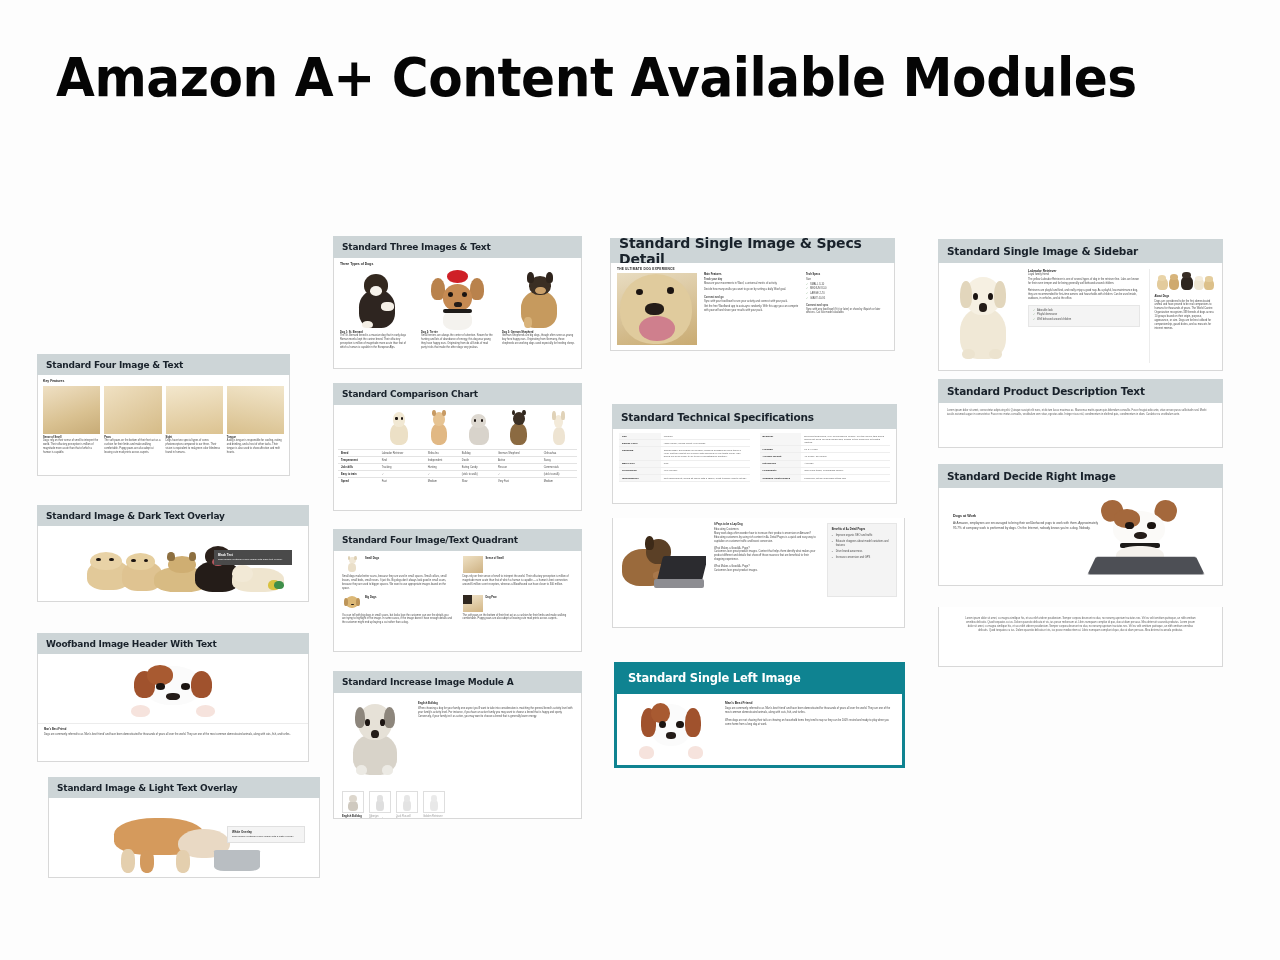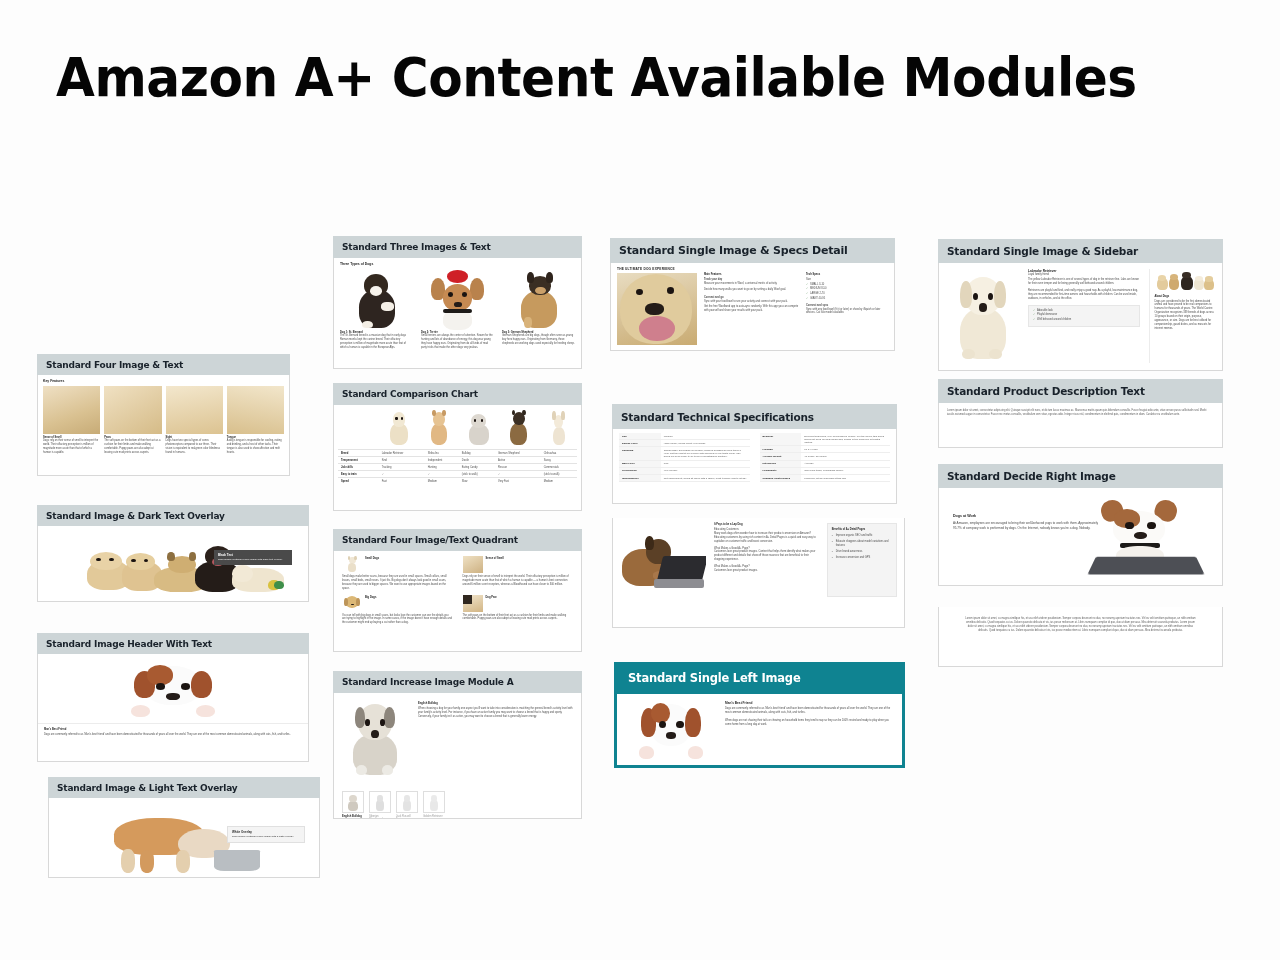--- a/index.html
+++ b/index.html
@@ -185,21 +185,21 @@
         <div class="paw" style="left:82%; top:60%; width:18%; height:30%; background:#3f8f4a;"></div>
       </div>
       <div class="overlay-box dark" style="right:16px; top:24px; width:78px;">
         <span class="oh">Black Text</span>
         <span class="ot blur">This module contains a hero image with black text overlay.</span>
       </div>
     </div>
   </div>
 
   <div class="card" style="left:37px; top:633px; width:272px;">
-    <div class="card-head" style="height:21px; font-size:9px;">Standard Image Header With Text</div>
+    <div class="card-head" style="height:21px; font-size:9px;">Woofband Image Header With Text</div>
     <div class="card-body" style="height:108px; padding:0;">
       <div class="ph" style="height:70px; background:#fff; border-bottom:1px solid #ececec;">
         <div class="dog" style="left:36%; top:18%; width:28%; height:78%;">
           <div class="head" style="left:12%; top:0; width:76%; height:72%; background:#fbfbfb;"></div>
           <div class="ear" style="left:-2%; top:8%; width:28%; height:50%; background:#a0522d;"></div>
           <div class="ear" style="left:74%; top:8%; width:28%; height:50%; background:#a0522d;"></div>
           <div class="head" style="left:16%; top:-2%; width:34%; height:36%; background:#a85a31;"></div>
           <div class="eye" style="left:27%; top:30%; width:13%; height:13%;"></div>
           <div class="eye" style="left:60%; top:30%; width:13%; height:13%;"></div>
           <div class="nose" style="left:41%; top:50%; width:18%; height:12%;"></div>
@@ -488,21 +488,21 @@
             <div class="head" style="left:18%; top:0; width:64%; height:42%; background:#7a7a7a;"></div>
               </div>
             </div>
           <div class="capt" style="margin-top:2px; color:#9a9a9a; font-weight:normal;">Golden Retriever</div>
         </div>
       </div>
     </div>
   </div>
 
   <div class="card" style="left:610px; top:238px; width:285px;">
-    <div class="card-head" style="height:25px; font-size:11px;">Standard Single Image &amp; Specs Detail</div>
+    <div class="card-head" style="height:25px; font-size:14px;">Standard Single Image &amp; Specs Detail</div>
     <div class="card-body" style="height:88px; padding:4px 6px;">
       <div class="mh" style="font-size:3.2px; letter-spacing:0.2px;">THE ULTIMATE DOG EXPERIENCE</div>
       <div style="display:flex; gap:7px; margin-top:2px;">
         <div class="ph" style="width:80px; height:72px; background:linear-gradient(165deg,#e8dcc1,#c9ab72);">
           <div class="dog" style="left:2%; top:0%; width:98%; height:100%;">
             <div class="head" style="left:2%; top:2%; width:92%; height:96%; background:#e0cb9d;"></div>
             <div class="eye" style="left:22%; top:22%; width:9%; height:9%;"></div>
             <div class="eye" style="left:62%; top:20%; width:9%; height:9%;"></div>
             <div class="nose" style="left:34%; top:42%; width:24%; height:16%;"></div>
             <div class="muz" style="left:26%; top:60%; width:46%; height:34%; background:#cf7f8d;"></div>

